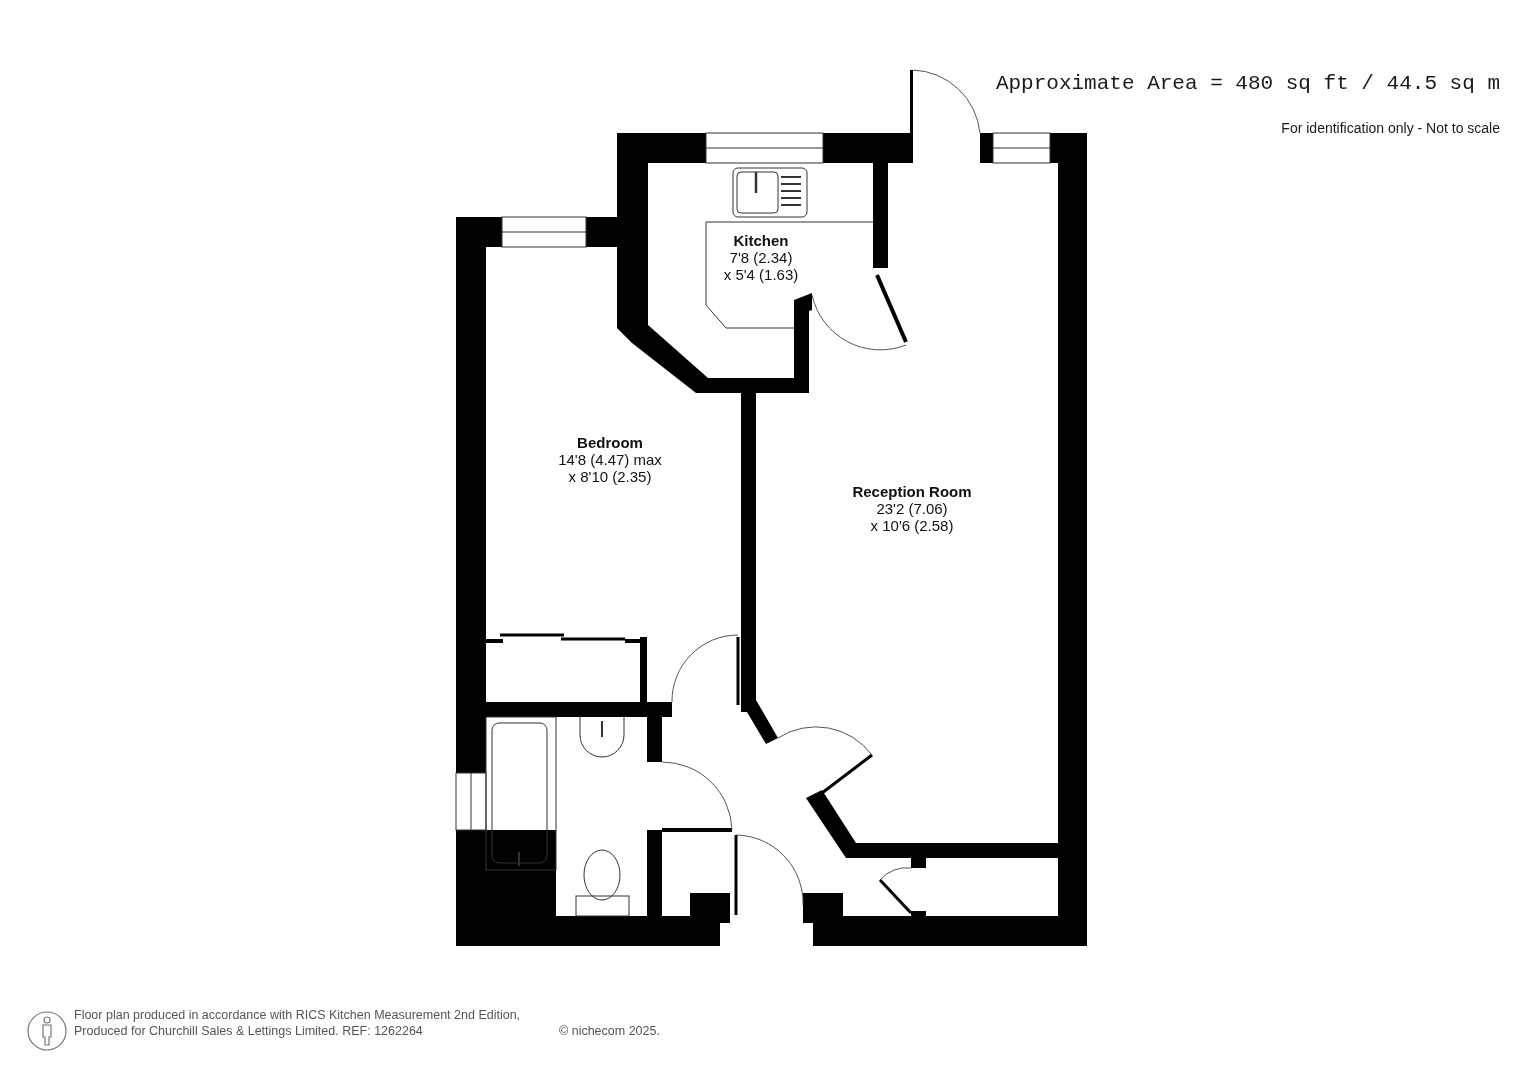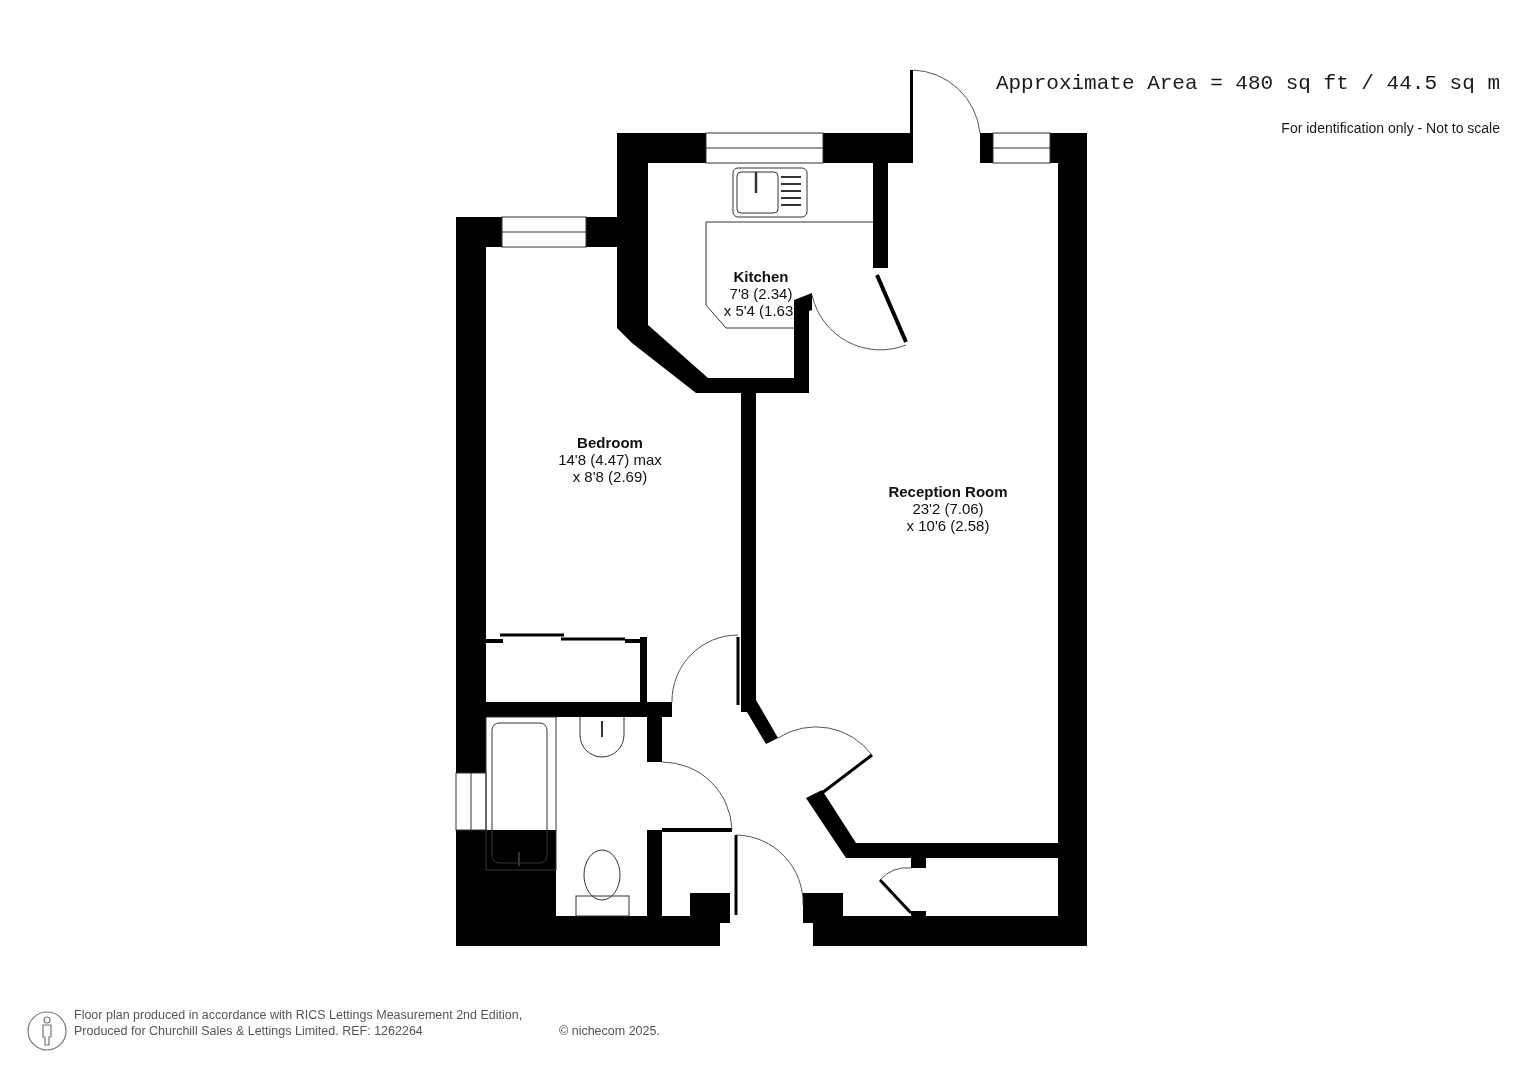--- a/index.html
+++ b/index.html
@@ -129,41 +129,41 @@
     <line x1="602" y1="721" x2="602" y2="737" stroke-width="2"></line>
 
     <ellipse cx="602" cy="875" rx="18" ry="25"></ellipse>
     <rect x="576" y="896" width="53" height="20"></rect>
   </g>
 </svg>
 
 <div class="area-title">Approximate Area = 480 sq ft / 44.5 sq m</div>
 <div class="area-sub">For identification only - Not to scale</div>
 
-<div class="room-label" style="left:761px; top:232px;margin-top:36px;">
+<div class="room-label" style="left:761px; top:232px;">
   <div class="name">Kitchen</div>
   <div>7'8 (2.34)</div>
   <div>x 5'4 (1.63)</div>
 </div>
 
 <div class="room-label" style="left:610px; top:434px;">
   <div class="name">Bedroom</div>
   <div>14'8 (4.47) max</div>
-  <div>x 8'8 (2.69)</div>
+  <div>x 8'10 (2.35)</div>
 </div>
 
-<div class="room-label" style="left:912px; top:483px;margin-left:36px;">
+<div class="room-label" style="left:912px; top:483px;">
   <div class="name">Reception Room</div>
   <div>23'2 (7.06)</div>
   <div>x 10'6 (2.58)</div>
 </div>
 
 <svg class="footer-icon" width="40" height="42" viewBox="0 0 40 42">
   <circle cx="20" cy="21" r="19" fill="none" stroke="#777" stroke-width="1.2"></circle>
   <circle cx="20" cy="10" r="3" fill="none" stroke="#777" stroke-width="1.2"></circle>
   <path d="M16 15 L24 15 L24 27 L22 27 L22 35 L18 35 L18 27 L16 27 Z" fill="none" stroke="#777" stroke-width="1.2"></path>
 </svg>
 
 <div class="footer">
-  <div>Floor plan produced in accordance with RICS Lettings Measurement 2nd Edition,</div>
+  <div>Floor plan produced in accordance with RICS Kitchen Measurement 2nd Edition,</div>
   <div>Produced for Churchill Sales &amp; Lettings Limited.   REF: 1262264</div>
   <span class="copy">© nichecom 2025.</span>
 </div>
 
 </body></html>

